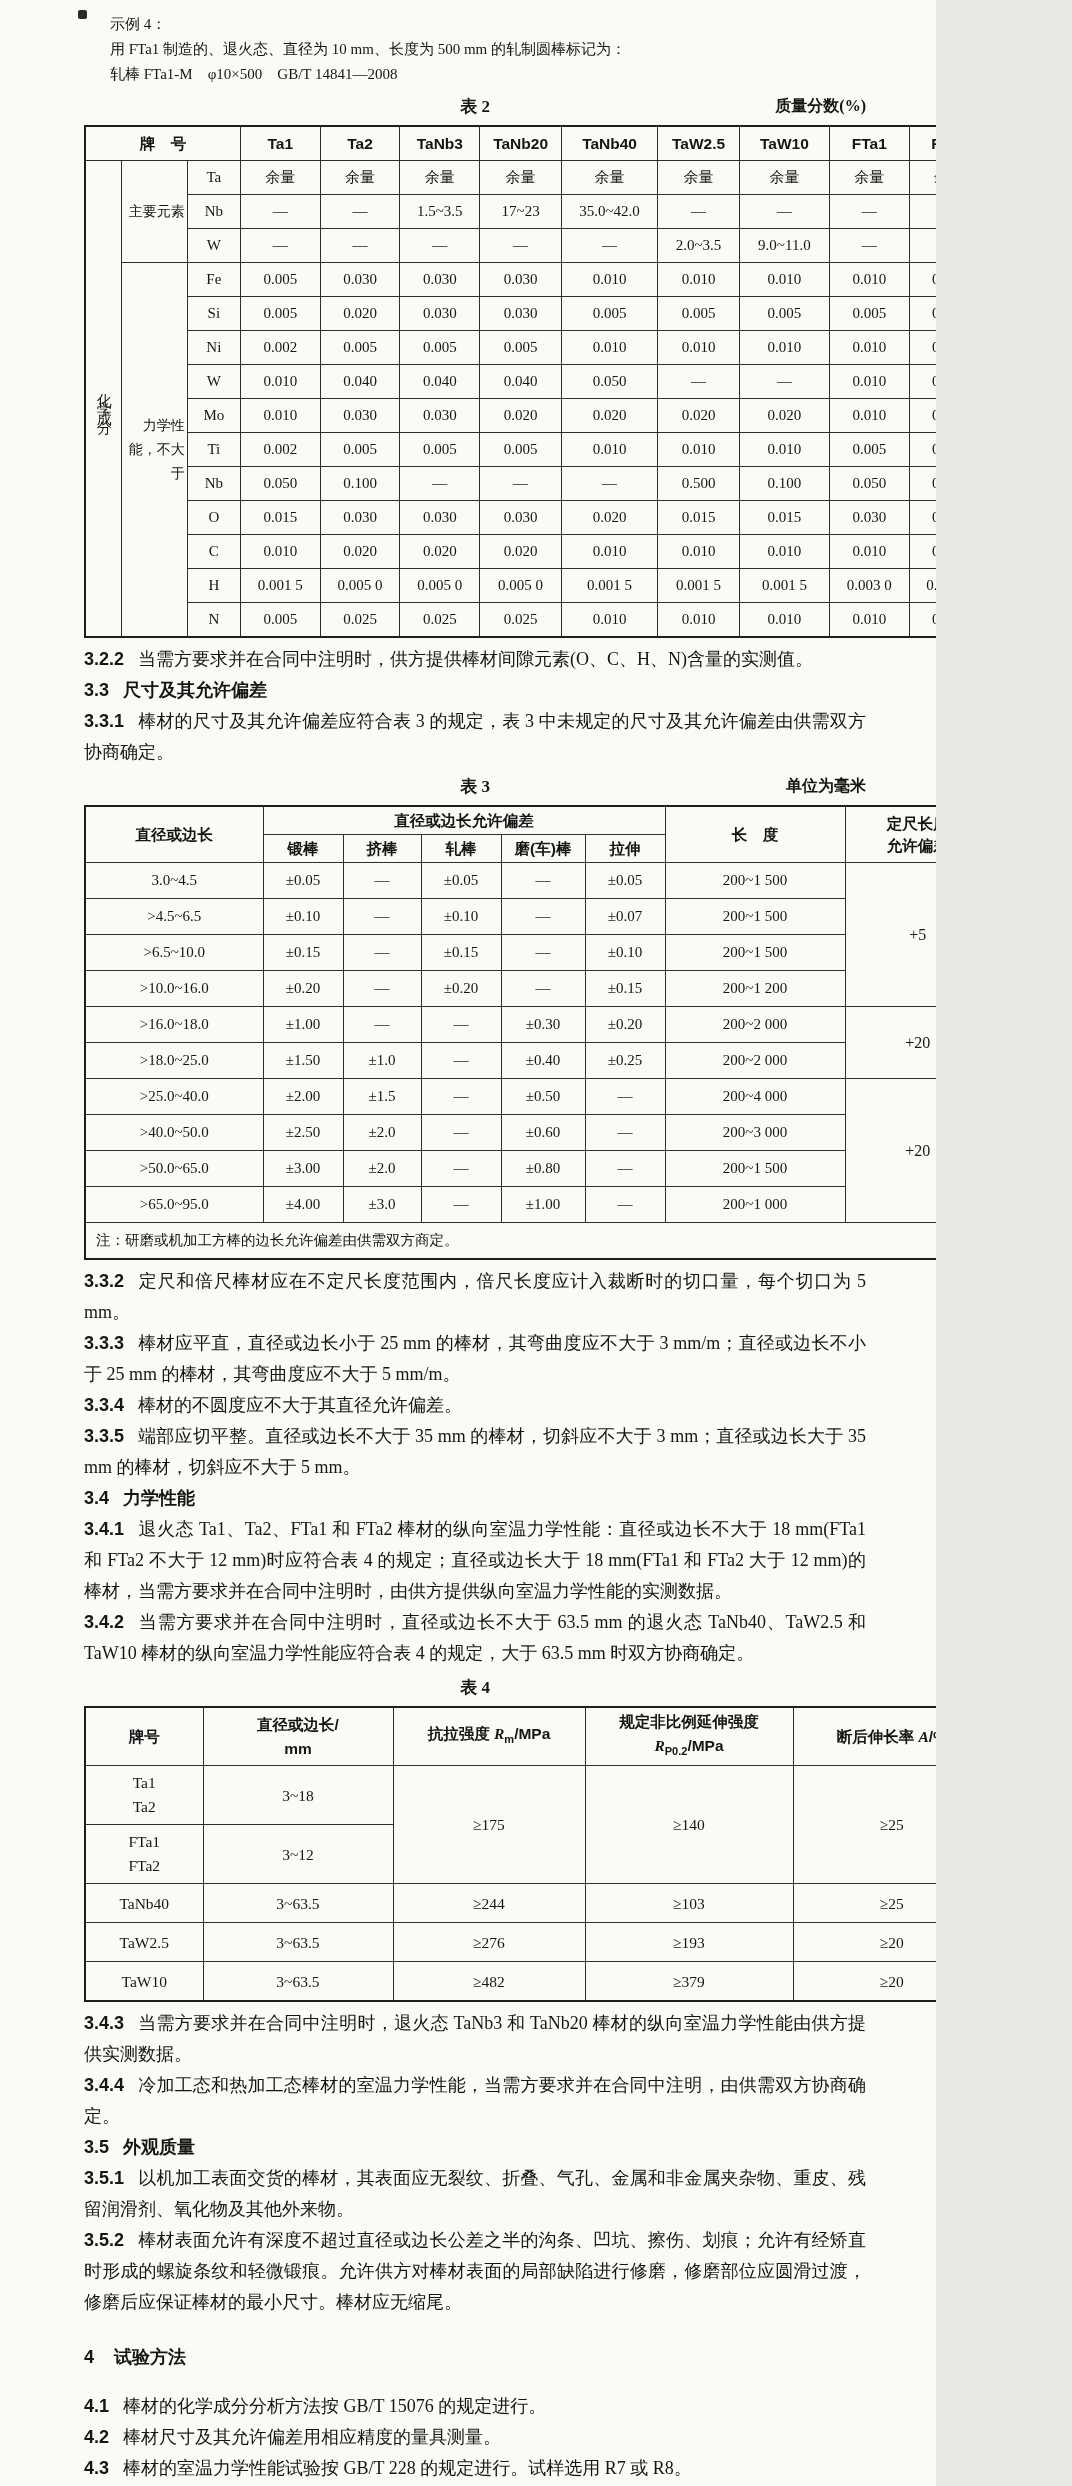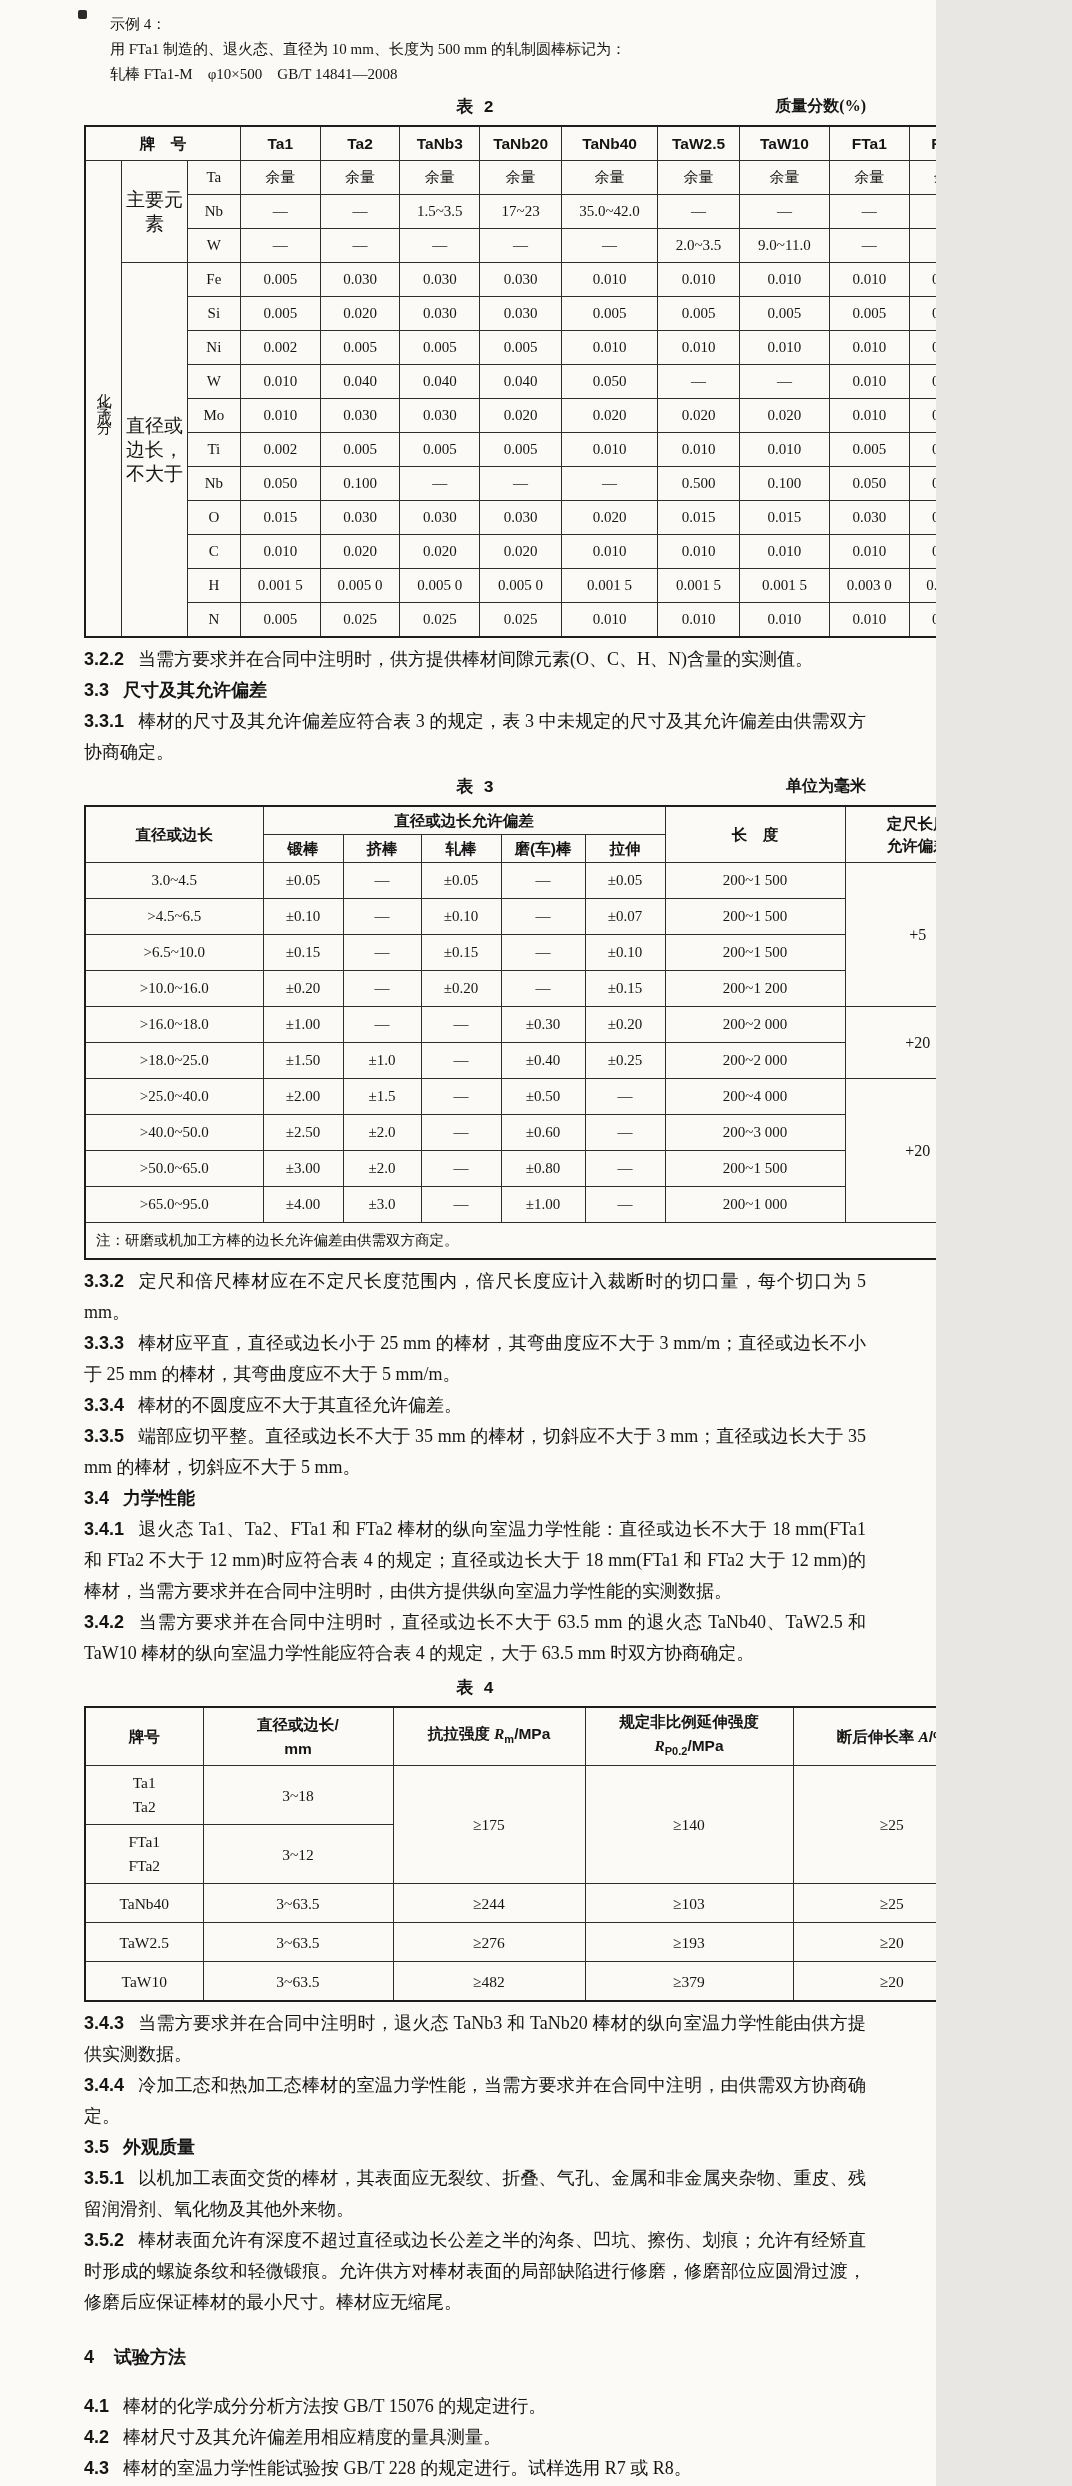--- a/index.html
+++ b/index.html
@@ -12,30 +12,30 @@
   }
   .smudge{position:absolute;left:78px;top:10px;width:9px;height:9px;background:#2a2a2a;border-radius:2px;}
   .example{font-size:15px;line-height:25px;margin:2px 0 4px 26px;}
   .example p{margin:0;}
   .paras p{margin:0;text-align:justify;}
   .paras p .num{font-family:"Liberation Sans","DejaVu Sans",sans-serif;font-weight:bold;margin-right:14px;}
   .paras p.h{font-family:"Liberation Sans","DejaVu Sans",sans-serif;font-weight:bold;}
   .paras p.H{font-family:"Liberation Sans","DejaVu Sans",sans-serif;font-weight:bold;margin:24px 0 18px 0;}
   .paras p.H .num{margin-right:20px;}
   .cap-row{position:relative;text-align:center;margin:3px 0 4px 0;height:30px;line-height:30px;}
-  .cap-center{font-weight:bold;font-family:Liberation Mono, monospace;font-size:17px;}
+  .cap-center{font-weight:bold;font-family:Liberation Serif, serif;font-size:17px;}
   .cap-right{position:absolute;right:0;top:0;font-weight:bold;font-family:Liberation Serif, serif;font-size:16px;}
   table{border-collapse:collapse;table-layout:fixed;width:906px;margin:0 0 6px 0;}
   th,td{border:1px solid #2e2e2e;text-align:center;padding:2px 2px;white-space:nowrap;
         font-size:15px;line-height:23px;overflow:hidden;}
   table{border:2.5px solid #1d1d1d;padding-left:29px;}
   th{font-family:"Liberation Sans","DejaVu Sans",sans-serif;font-weight:bold;font-size:15.5px;}
   td{font-family:"Liberation Serif","DejaVu Serif",serif;}
   #table2 td,#table2 th{height:29px;}
-  #table2 .grp{white-space:normal;line-height:24px;font-size:19px;}
+  #table2 .grp{white-space:normal;line-height:24px;font-size:14px;text-align:right;}
   #table2 .vert{writing-mode:vertical-rl;text-orientation:upright;letter-spacing:9px;font-size:15px;}
   #table3 td{height:31px;}
   #table3 .note td{ text-align:left;padding-left:10px;font-size:14.5px;white-space:normal;}
   #table3 .twoline{white-space:normal;line-height:22px;}
   #table4 th{white-space:normal;line-height:24px;height:32px;}
   #table4 td{height:34px;font-size:15.5px;}
   #table4 td.tall{height:54px;line-height:24px;}
   i.sym{font-family:"Liberation Serif","DejaVu Serif",serif;font-style:italic;}
   sub{font-size:11px;}
   .dev{font-size:16px;}
@@ -120,21 +120,21 @@
           <td>—</td>
           <td>—</td>
           <td>—</td>
           <td>—</td>
           <td>2.0~3.5</td>
           <td>9.0~11.0</td>
           <td>—</td>
           <td>—</td>
         </tr>
         <tr>
-          <td class="grp" rowspan="11">直径或边长，不大于</td>
+          <td class="grp" rowspan="11">力学性能，不大于</td>
           <td>Fe</td>
           <td>0.005</td>
           <td>0.030</td>
           <td>0.030</td>
           <td>0.030</td>
           <td>0.010</td>
           <td>0.010</td>
           <td>0.010</td>
           <td>0.010</td>
           <td>0.030</td>

